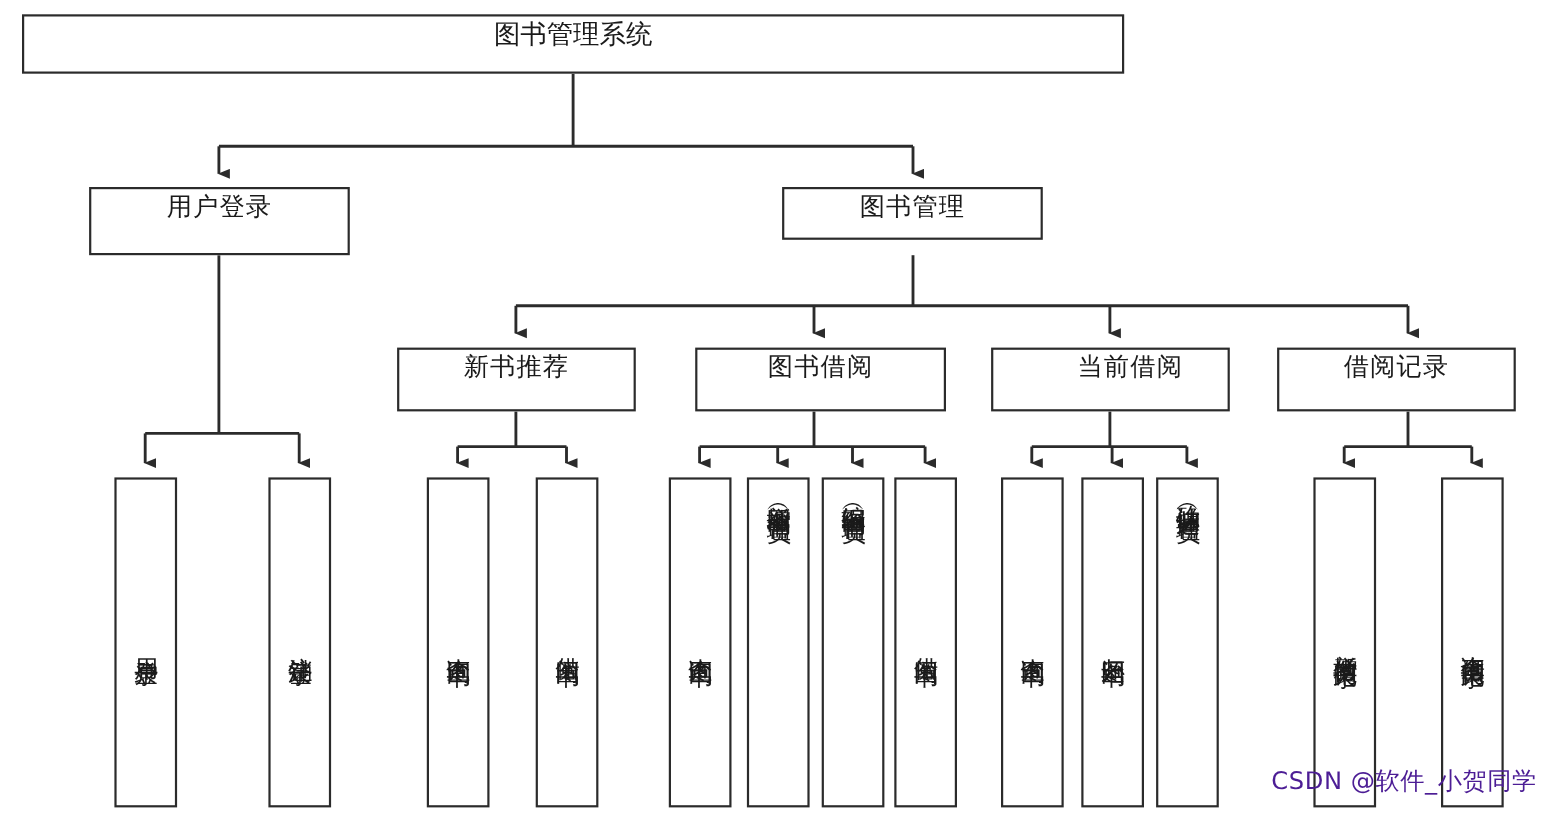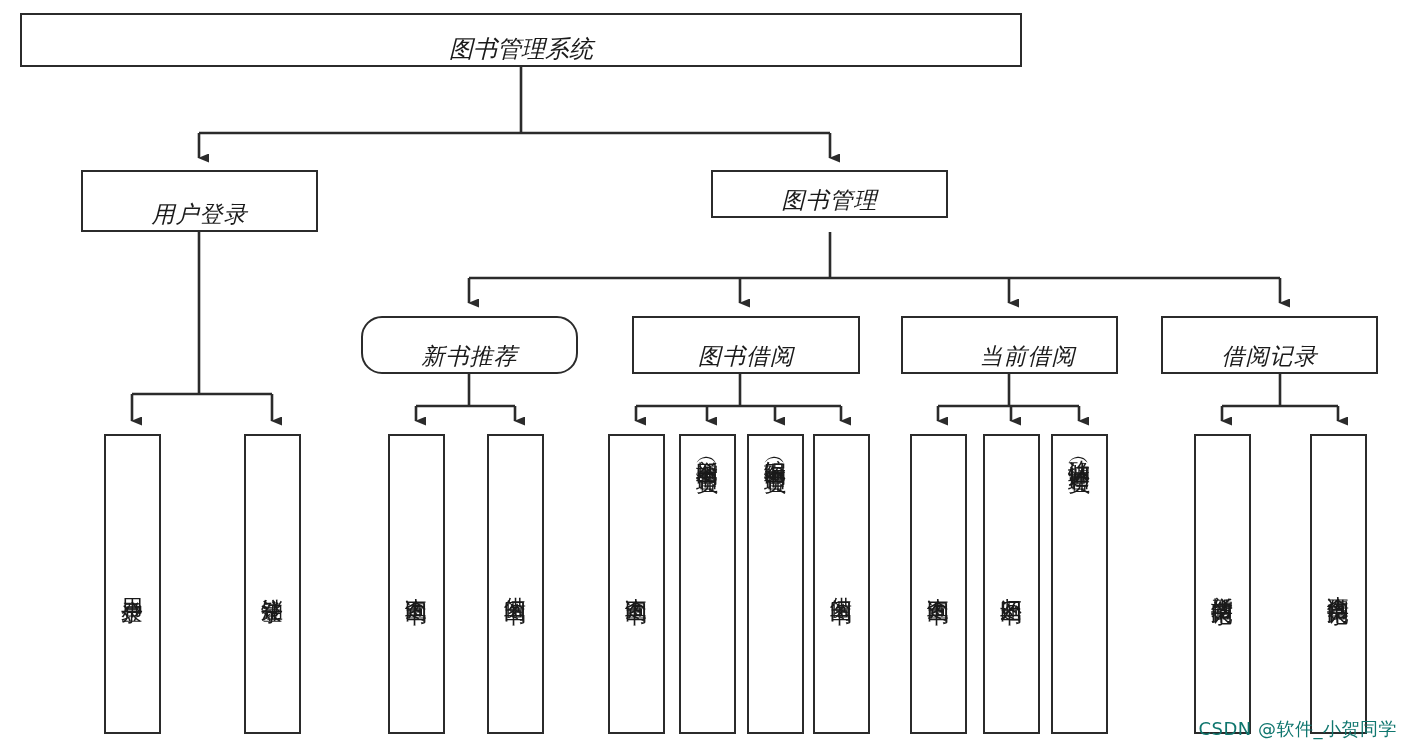--- a/index.html
+++ b/index.html
@@ -1,34 +1,34 @@
 <!DOCTYPE html>
 <html><head>
 <meta charset="utf-8">
 <style>
   html,body{margin:0;padding:0;background:#ffffff;}
   body{width:1405px;height:747px;overflow:hidden;
        font-family:"DejaVu Sans","Liberation Sans",sans-serif;}
   #stage{position:relative;width:1405px;height:747px;background:#fff;}
   svg.links{position:absolute;left:0;top:0;width:1405px;height:747px;}
   .node{position:absolute;box-sizing:border-box;background:#ffffff;
-        border:2.5px solid #2b2b2b;display:flex;align-items:flex-end;
-        justify-content:center;color:#1a1a1a;font-style:italic;}
+        border:2.5px solid #2b2b2b;display:flex;align-items:flex-start;
+        justify-content:center;color:#1a1a1a;}
   .node.h{font-size:23px;letter-spacing:1px;}
   .node.root{font-size:24px;}
   .leaf{position:absolute;box-sizing:border-box;background:#ffffff;
         border:2.5px solid #2b2b2b;display:flex;align-items:flex-start;
         justify-content:center;overflow:hidden;}
   .vtext{writing-mode:vertical-rl;text-orientation:upright;
          font-size:22px;line-height:1.32;letter-spacing:2px;color:#1a1a1a;
          white-space:nowrap;}
   .leaf.mid .vtext{margin-top:auto;margin-bottom:auto;}
   .leaf.top .vtext{margin-top:6px;margin-bottom:auto;}
-  .watermark{position:absolute;right:8px;bottom:6px;font-size:18px;
-             color:#0f766e;letter-spacing:.5px;white-space:nowrap;}
+  .watermark{position:absolute;right:8px;bottom:22px;font-size:22px;
+             color:#4c1d95;letter-spacing:.5px;white-space:nowrap;}
 </style>
 </head>
 <body>
 
 <div id="stage">
 
   <svg class="links" viewBox="0 0 1405 747" xmlns="http://www.w3.org/2000/svg">
     <defs>
       <marker id="arw" markerWidth="10" markerHeight="12" refX="4.5" refY="10" orient="auto" markerUnits="userSpaceOnUse">
         <path d="M0,0 L9,0 L4.5,11 Z" fill="#2b2b2b"></path>
@@ -84,21 +84,21 @@
 
   <div id="l2-container">
       <div class="node h lvl2" style="left: 81px; top: 170px; width: 237px; height: 62px;">
         <span>用户登录</span>
       </div>
       <div class="node h lvl2" style="left: 711px; top: 170px; width: 237px; height: 48px;">
         <span>图书管理</span>
       </div>
     </div>
   <div id="l3-container">
-      <div class="node h lvl3" style="left: 361px; top: 316px; width: 217px; height: 58px; border-radius: 21px;">
+      <div class="node h lvl3" style="left: 361px; top: 316px; width: 217px; height: 58px;">
         <span>新书推荐</span>
       </div>
       <div class="node h lvl3" style="left: 632px; top: 316px; width: 228px; height: 58px;">
         <span>图书借阅</span>
       </div>
       <div class="node h lvl3" style="left: 901px; top: 316px; width: 217px; height: 58px; padding-left: 36px;">
         <span>当前借阅</span>
       </div>
       <div class="node h lvl3" style="left: 1147px; top: 316px; width: 217px; height: 58px; margin-left: 14px;">
         <span>借阅记录</span>

